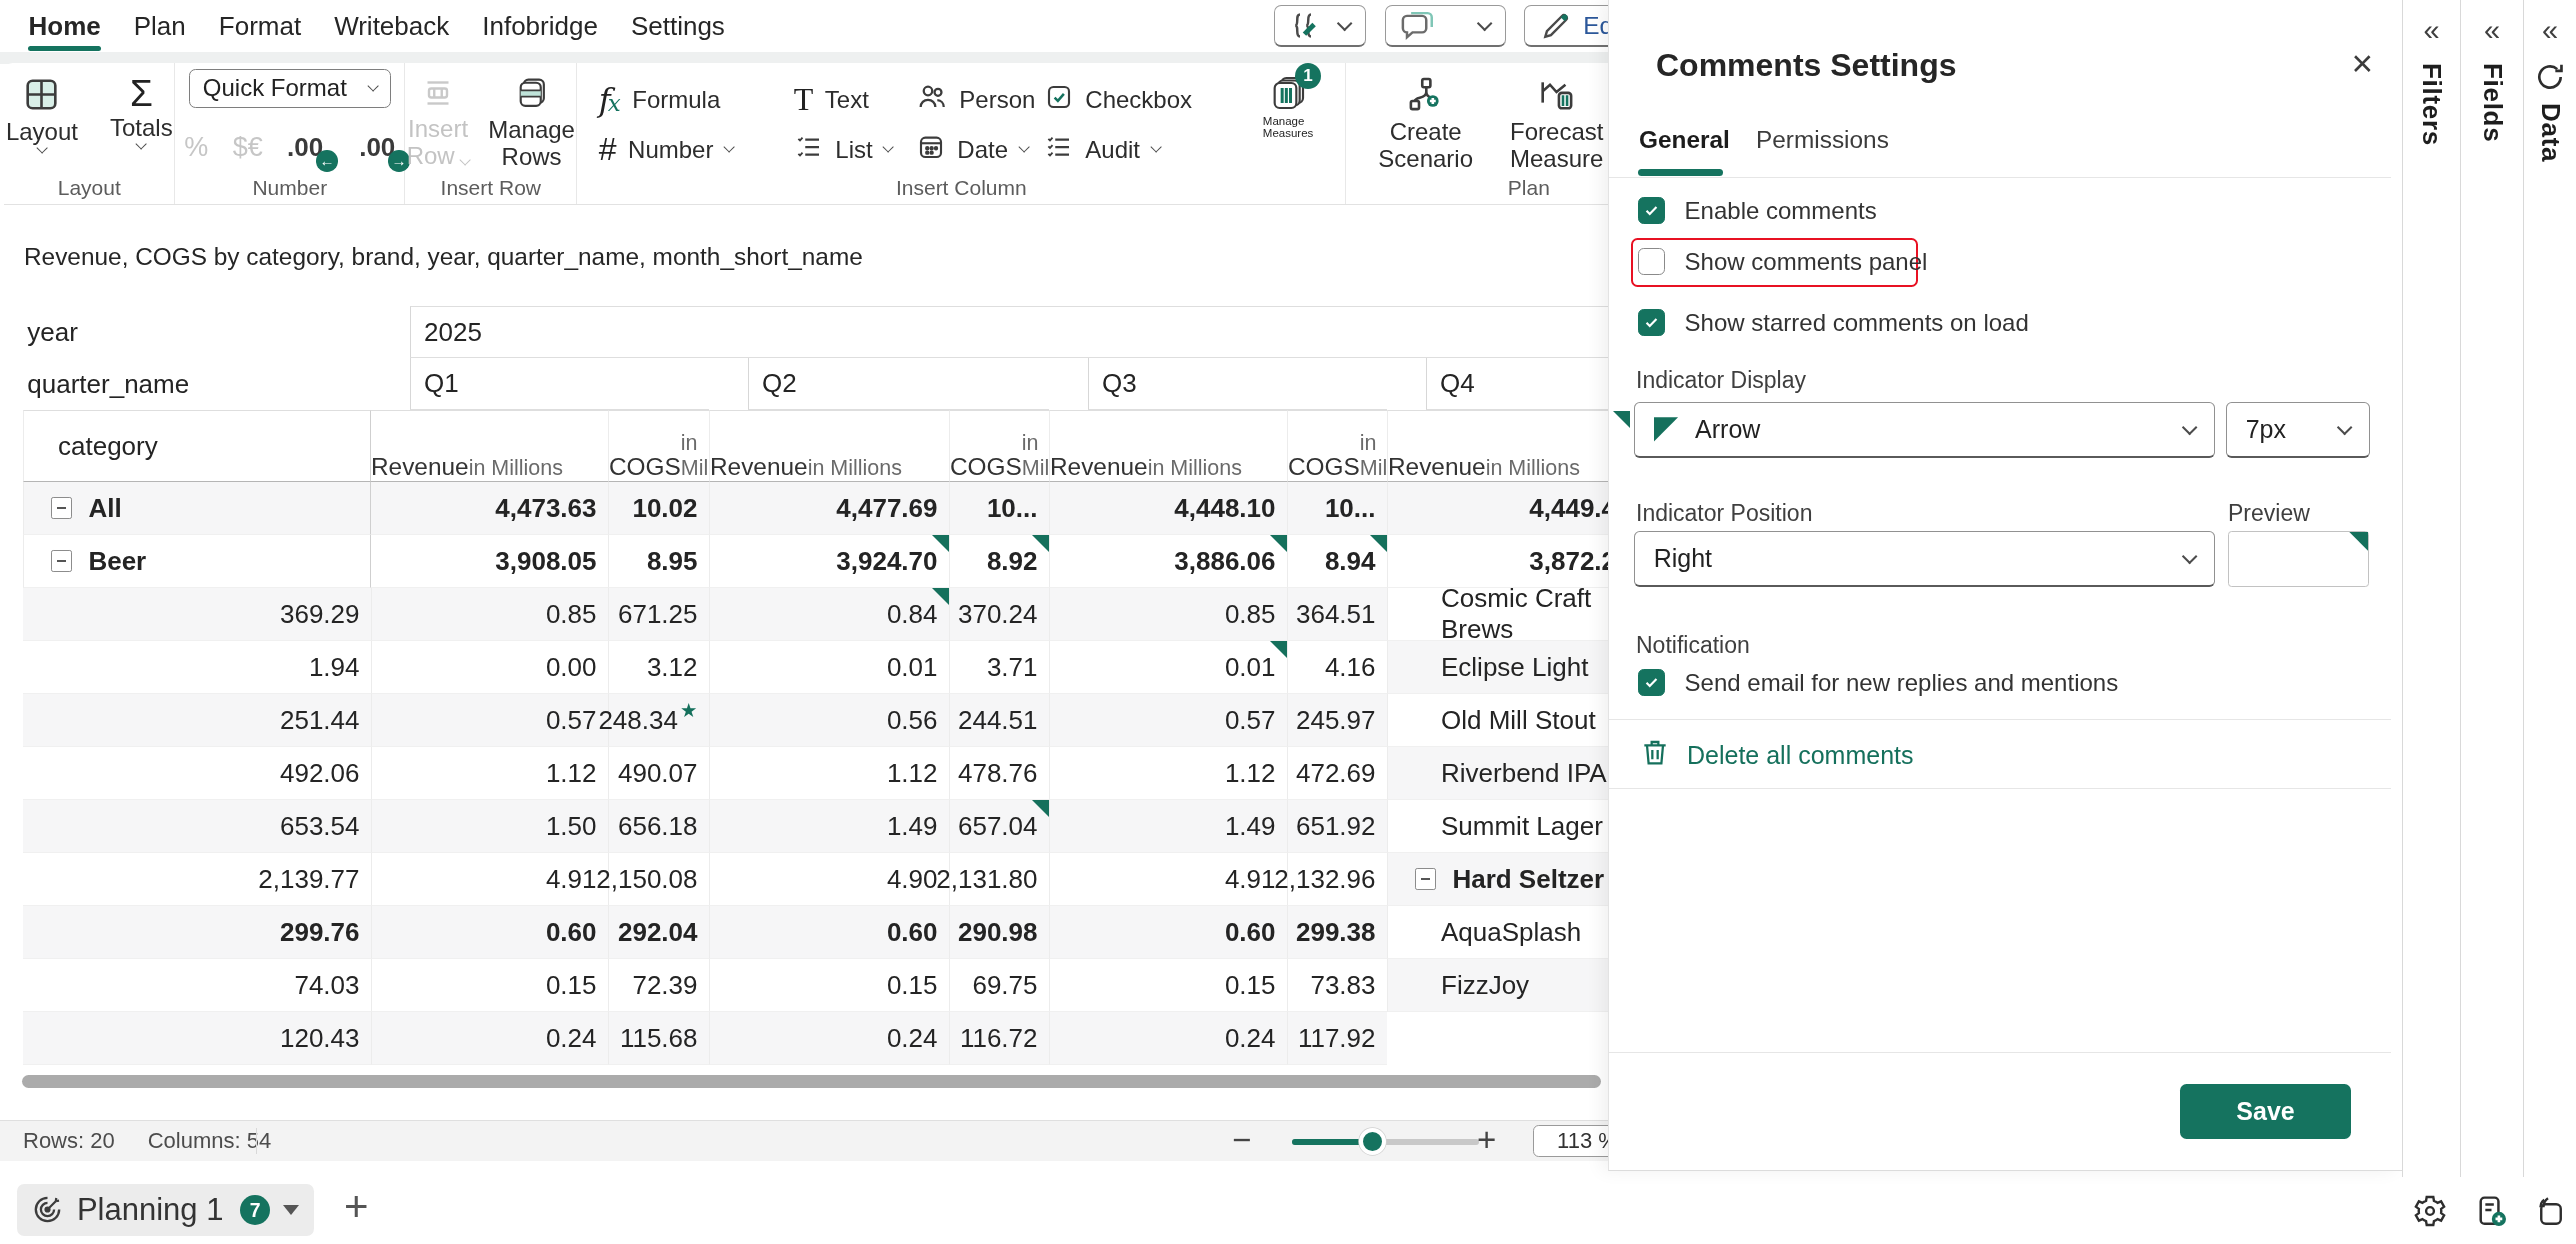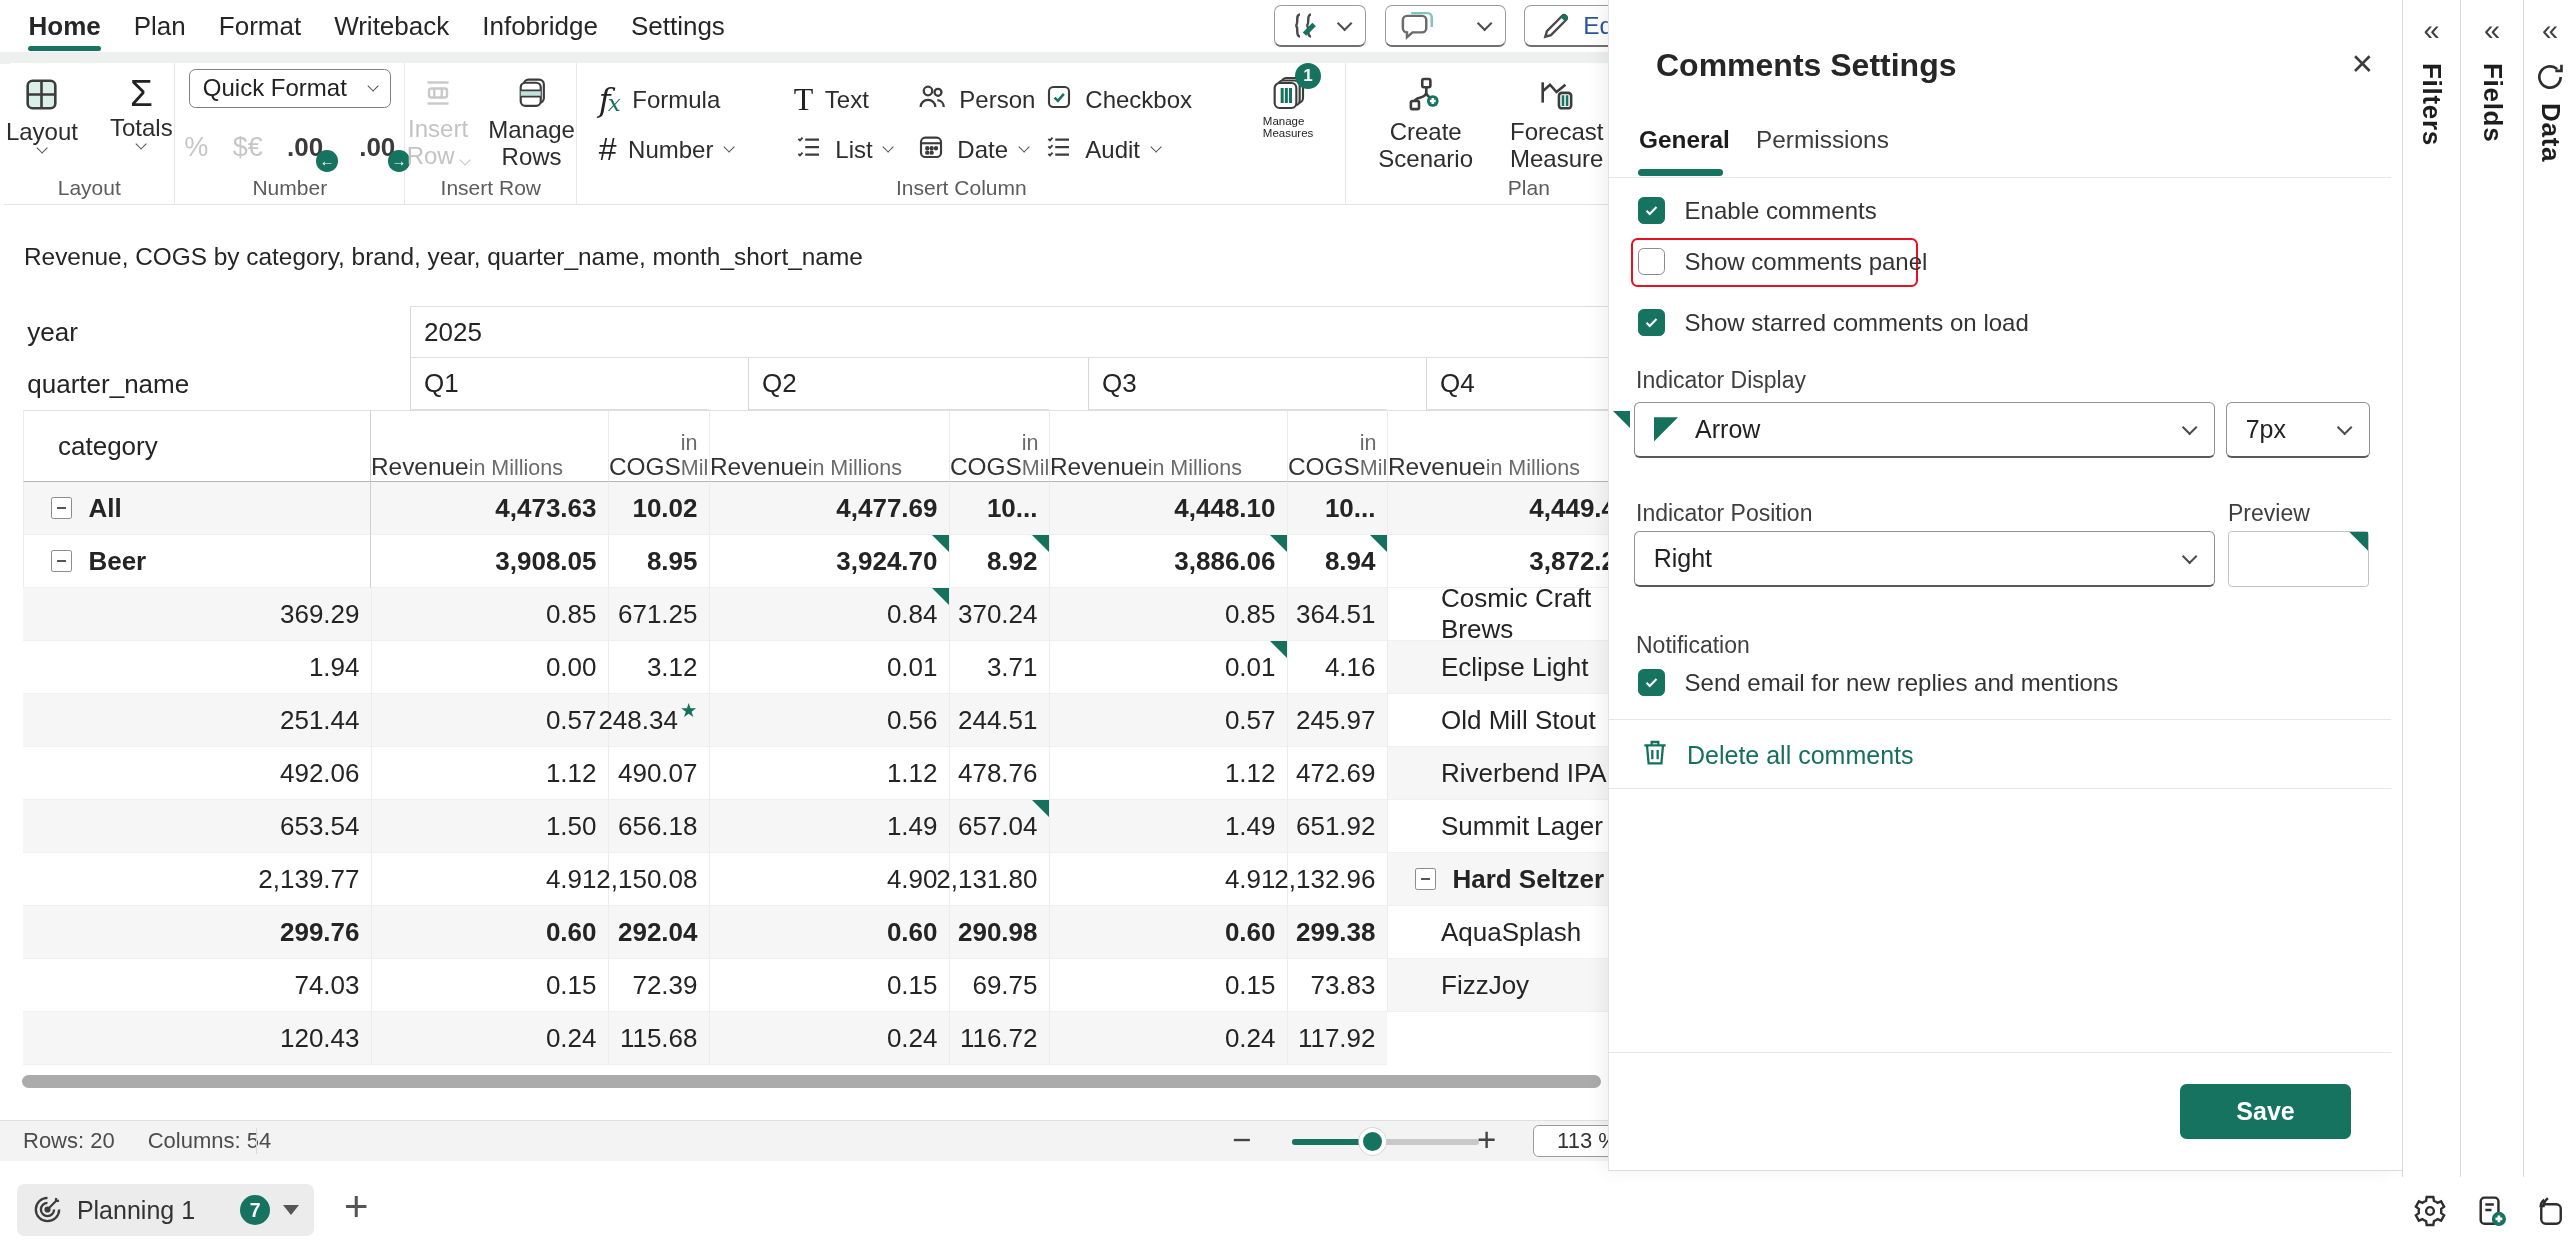--- a/index.html
+++ b/index.html
@@ -89,21 +89,21 @@
   .zfill{position:absolute;left:0;top:0;width:80px;height:5.7px;border-radius:2.9px;background:#15735f;}
   .zthumb{position:absolute;left:1359px;top:6.5px;width:27px;height:27px;border-radius:50%;background:#15735f;
           border:4.3px solid #fff;box-sizing:border-box;box-shadow:0 0 0 0.7px #d0d0d0;}
   .zplus{position:absolute;left:1477px;top:-1.4px;height:40px;display:flex;align-items:center;font-size:33px;color:#444;}
   .zbox{position:absolute;left:1533px;top:3.6px;width:93px;height:32px;box-sizing:border-box;border:1.4px solid #9a9a9a;
         border-radius:5.7px;background:#fff;display:flex;align-items:center;justify-content:flex-end;padding-right:7.2px;font-size:22px;color:#333;}
   
   .sheetbar{position:absolute;left:0;top:1161px;width:1608px;height:84px;background:#fff;}
   .sheettab{position:absolute;left:16.5px;top:23px;width:297px;height:52px;background:#ececec;border-radius:7.2px;
             display:flex;align-items:center;padding:0 14.4px;box-sizing:border-box;gap:13px;}
-  .tablabel{font-size:25px;color:#333;}
+  .tablabel{font-size:31px;color:#333;}
   .tabbadge{margin-left:auto;width:30px;height:30px;border-radius:50%;background:#15735f;color:#fff;font-size:19.4px;font-weight:700;
             display:flex;align-items:center;justify-content:center;}
   .tabcaret{width:0;height:0;border-left:8px solid transparent;border-right:8px solid transparent;border-top:10px solid #555;}
   .addsheet{position:absolute;left:344px;top:21.5px;font-size:42px;font-weight:200;color:#555;}
   
   .panel{position:absolute;left:1608px;top:0;width:794px;height:1171px;background:#fff;border-left:0.7px solid #e3e3e3;
          border-bottom:0.7px solid #dcdcdc;box-shadow:-7.2px 0 17px rgba(0,0,0,0.06);z-index:50;box-sizing:border-box;}
   .ptitle{position:absolute;left:47px;top:47px;font-size:32px;font-weight:600;color:#262626;}
   .pclose{position:absolute;right:29px;top:45px;font-size:37px;font-weight:300;color:#3c3c3c;line-height:37px;}
   .ptab{position:absolute;top:126px;font-size:24.4px;color:#3c3c3c;}

